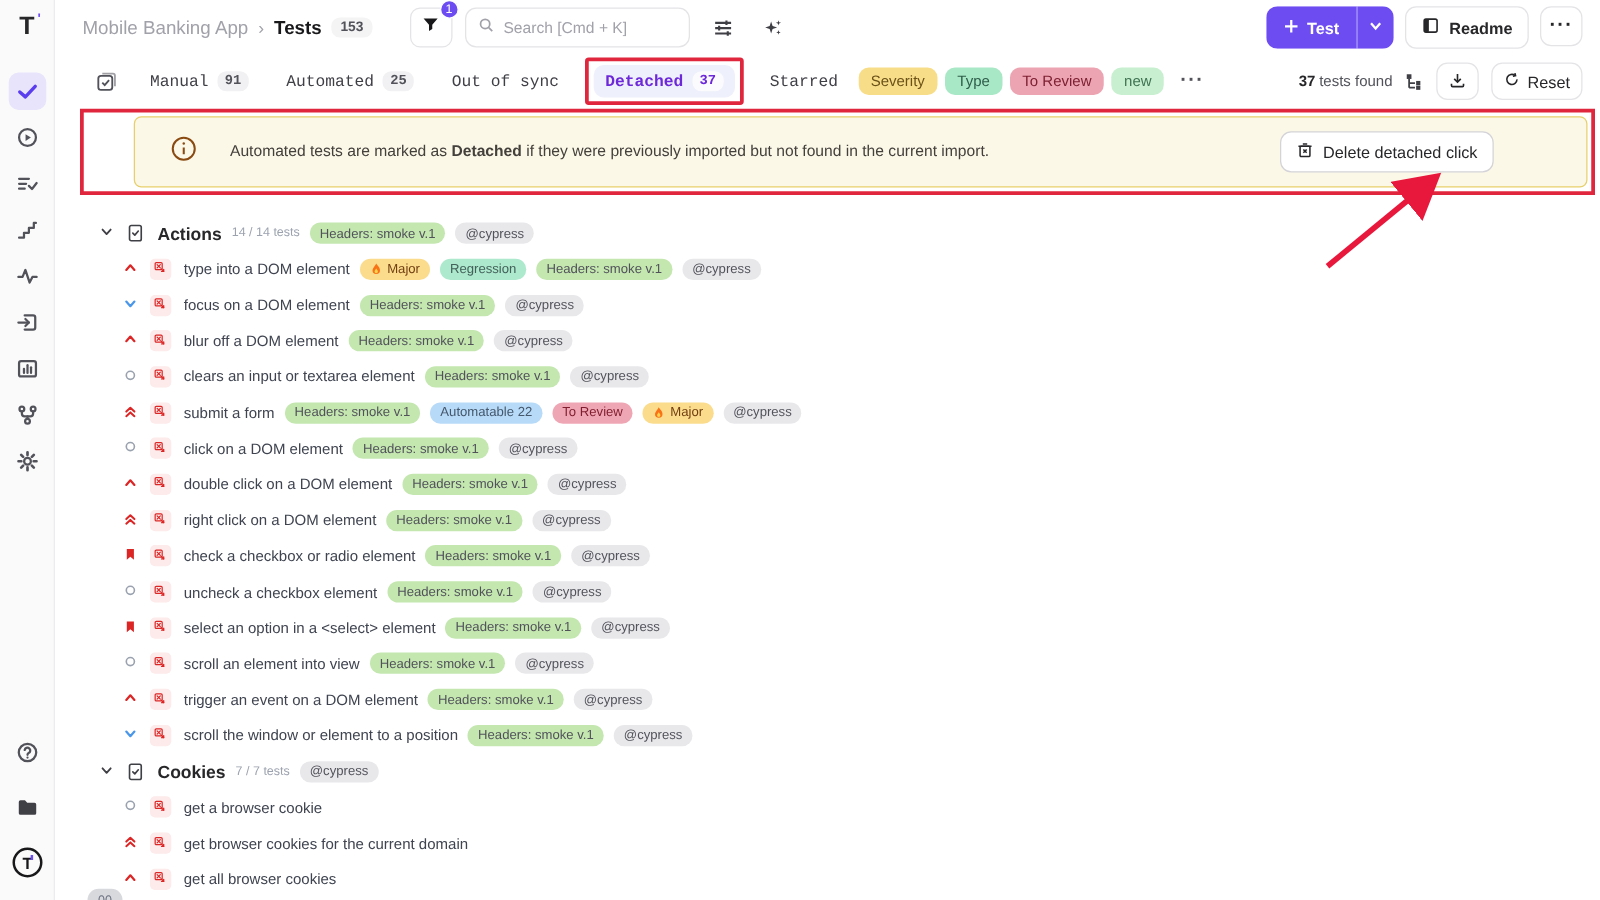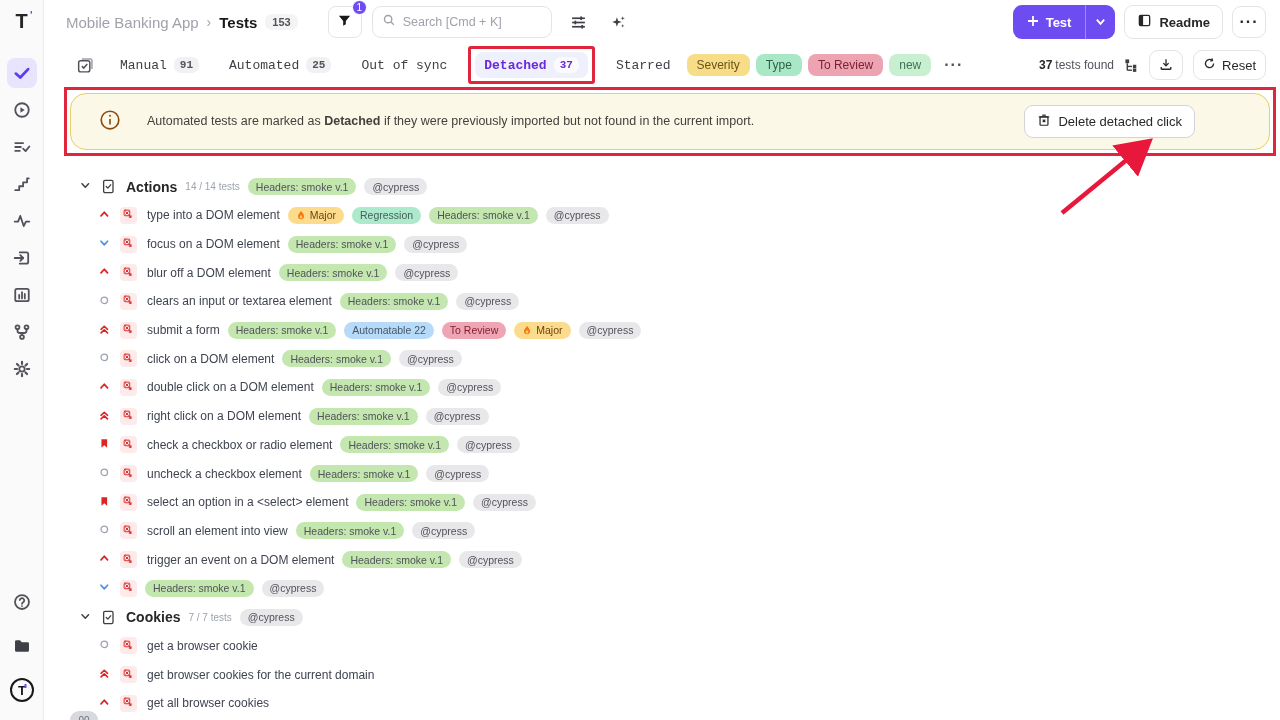--- a/index.html
+++ b/index.html
@@ -30,21 +30,21 @@
     background:#fff; display:flex; align-items:center; justify-content:center; margin-left:30px; cursor:pointer; }
   .funnel-badge { position:absolute; top:-7px; right:-6px; background:#6d4df2; color:#fff; font-size:10px;
     width:15px; height:15px; border-radius:50%; display:flex; align-items:center; justify-content:center; border:1px solid #fff;}
   .search { margin-left:10px; width:180px; height:32px; border:1px solid #e4e4e7; border-radius:9px;
     display:flex; align-items:center; padding:0 9px; gap:7px; background:#fff; }
   .search input { border:none; outline:none; width:100%; font-size:12.5px; color:#3f3f46; background:transparent;
     font-family:"Liberation Sans",sans-serif; }
   .search input::placeholder { color:#a1a1aa; }
   .icon-ghost { margin-left:14px; cursor:pointer; display:flex; align-items:center; justify-content:center; width:26px; height:26px; color:#3f3f46;}
 
-  .hdr-right { margin-left:auto; display:flex; align-items:center; gap:9px; }
+  .hdr-right { margin-left:auto; display:flex; align-items:flex-start; gap:9px; }
   .test-split { display:flex; border-radius:9px; overflow:hidden; cursor:pointer; }
   .test-main { background:#6d4df2; color:#fff; font-size:13px; font-weight:600; padding:8px 14px;
     display:flex; align-items:center; gap:7px; border-right:1px solid rgba(255,255,255,.35); }
   .test-caret { background:#6d4df2; color:#fff; padding:8px 9px; display:flex; align-items:center; }
   .btn-white { background:#fff; border:1px solid #e4e4e7; border-radius:9px; padding:7px 12px;
     font-size:13px; font-weight:600; color:#27272a; display:flex; align-items:center; gap:7px; cursor:pointer; }
   .btn-dots { background:#fff; border:1px solid #e4e4e7; border-radius:9px; width:34px; height:32px;
     display:flex; align-items:center; justify-content:center; font-weight:bold; color:#27272a; cursor:pointer; letter-spacing:1px;}
 
   
@@ -62,22 +62,22 @@
   .chip.lgreen { background:#c8f0d0; color:#3f7352; }
   .tb-dots { color:#52525b; font-weight:bold; margin:0 6px; cursor:pointer; letter-spacing:1px;}
   .tb-right { margin-left:auto; display:flex; align-items:center; gap:10px; }
   .found { font-size:12px; color:#52525b; }
   .found b { color:#27272a; font-weight:700; margin-right:3px;}
   .sq-btn { background:#fff; border:1px solid #e4e4e7; border-radius:9px; height:30px; padding:0 9px;
     display:flex; align-items:center; gap:6px; font-size:13px; color:#27272a; cursor:pointer; }
 
   
   .banner-annotation { margin:1px 4px 0 20px; border:3px solid #e0263c; padding:3px; }
-  .banner { background:#fcf8e8; border:1px solid #e7cf6b; border-radius:16px; display:flex; align-items:center;
-    padding:11px 14px 11px 28px; gap:26px; }
+  .banner { background:#fcf8e8; border:1px solid #e7cf6b; border-radius:6px; display:flex; align-items:center;
+    padding:11px 14px 11px 28px; gap:26px;margin-left:37px; }
   .banner-text { font-size:12.5px; color:#44403c; line-height:1.7; }
   .banner-btn { margin-left:auto; margin-right:60px; background:#fff; border:1px solid #d4d4d8; border-radius:9px;
     padding:7px 12px; font-size:13px; color:#27272a; display:flex; align-items:center; gap:7px; cursor:pointer; white-space:nowrap;}
 
   .arrow-overlay { position:absolute; left:1000px; top:130px; width:130px; height:95px; pointer-events:none; z-index:6; }
 
   
   .list { padding-top:16px; }
   .grp { height:29px; display:flex; align-items:center; padding-left:36px; gap:8px; }
   .grp .chev { cursor:pointer; display:flex; color:#3f3f46;}
@@ -714,20 +714,21 @@
           <span style="display:flex;color:#dc2626">
             <svg width="12" height="12" viewBox="0 0 16 16" fill="none" stroke="currentColor" stroke-width="1.6" stroke-linecap="round" stroke-linejoin="round">
               <rect x="1.5" y="1.5" width="7.5" height="7.5" rx="1.2" stroke-width="1.3"></rect>
               <line x1="3.6" y1="3.6" x2="7" y2="7" stroke-width="1.3"></line>
               <line x1="7" y1="3.6" x2="3.6" y2="7" stroke-width="1.3"></line>
               <line x1="8" y1="8.2" x2="10.6" y2="10.8" stroke-width="1.4"></line>
               <polyline points="10.6,8.6 10.6,10.8 8.4,10.8" stroke-width="1.4"></polyline>
             </svg>
           </span>
         </span>
+    <span class="ttitle">scroll the window or element to a position</span>
     <span class="badge green">Headers: smoke v.1</span>
         <span class="badge gray">@cypress</span>
       </div>
       <div class="grp">
     <span class="chev">
           <svg width="13" height="13" viewBox="0 0 16 16" fill="none" stroke="currentColor" stroke-width="1.6" stroke-linecap="round" stroke-linejoin="round">
             <polyline points="2.5,4.5 6.5,9 10.5,4.5" stroke-width="1.8"></polyline>
           </svg>
         </span>
     <span style="display:flex;color:#3f3f46">

